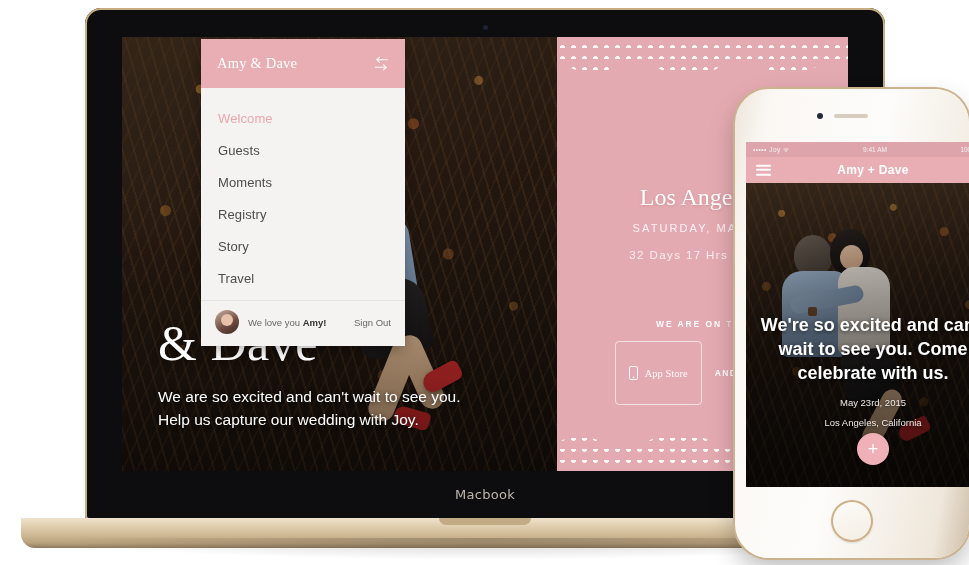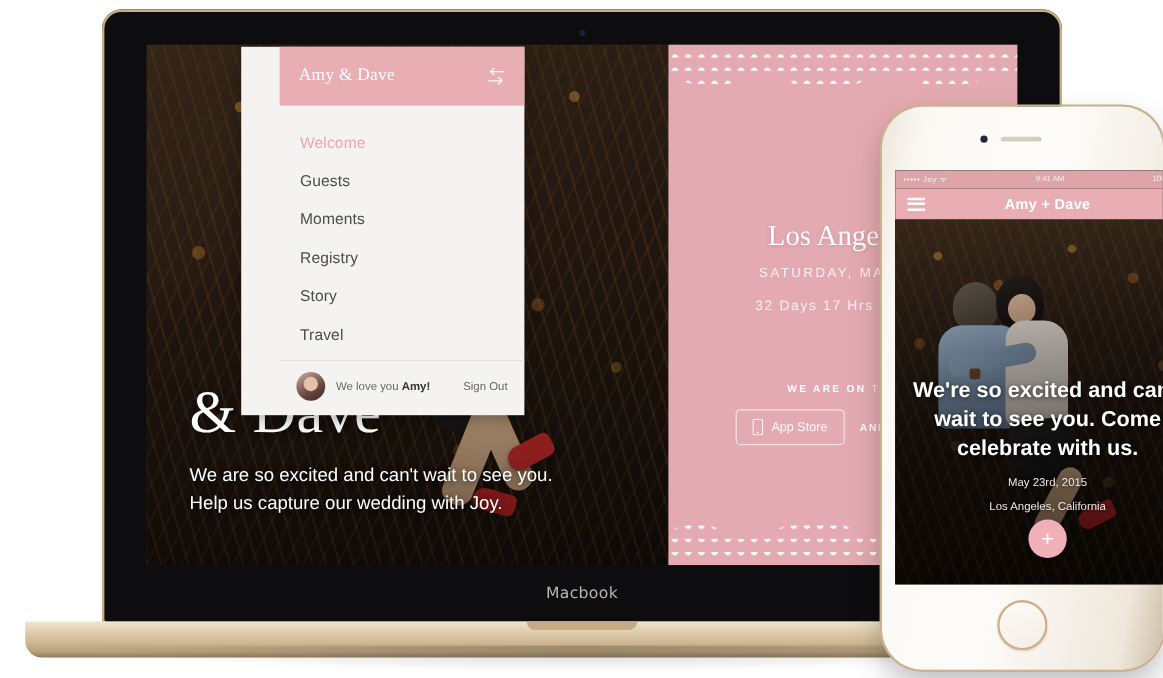--- a/index.html
+++ b/index.html
@@ -98,21 +98,21 @@
   .invite-inner{position:absolute;left:0;right:0;top:148px;text-align:center;color:#fff;}
   .inv-city{font-family:"Liberation Serif",serif;font-size:24px;line-height:1;
     text-shadow:0 1px 3px rgba(160,100,106,.35);}
   .inv-date{margin-top:13px;font-size:11px;letter-spacing:2.1px;color:#fdf2f3;}
   .inv-count{margin-top:15px;font-size:11.5px;letter-spacing:1.4px;color:#fbeef0;}
   .inv-on{margin-top:58px;font-size:8.5px;letter-spacing:1.9px;}
   .inv-on b{font-weight:700;}
   .inv-on span{opacity:.72;font-weight:400;}
   .badges{margin-top:12px;display:flex;justify-content:center;align-items:center;gap:13px;}
   .badge{display:flex;align-items:center;gap:7px;border:1px solid rgba(255,255,255,.72);
-    border-radius:4px;padding:7px 13px;font-size:10.5px;color:#fff;opacity:.92;}
+    border-radius:4px;padding:24px 13px;font-size:10.5px;color:#fff;opacity:.92;font-family:Liberation Serif, serif;}
   .badge-ico{display:block;}
   .and-lbl{font-size:8.5px;letter-spacing:1.4px;font-weight:700;}
 
   
   .sidebar{position:absolute;left:116px;top:31px;width:204px;
     background:#f4f3f1;box-shadow:0 3px 14px rgba(0,0,0,.34);}
   .sb-head{height:49px;background:#e9aeb4;display:flex;align-items:center;
     justify-content:space-between;padding:0 14px 0 16px;}
   .sb-brand{font-family:"Liberation Serif",serif;color:#fff;font-size:14.5px;letter-spacing:.2px;}
   .sb-toggle{width:19px;height:19px;opacity:.95;cursor:pointer;}
@@ -251,21 +251,21 @@
                   <svg class="badge-ico" width="12" height="14" viewBox="0 0 12 14">
                     <path d="M1 1 L10 7 L1 13 Z" fill="none" stroke="#fff" stroke-width="1"></path>
                   </svg>
                 </div>
               </div>
             </div>
           </div>
 
         </div>
 
-        <div class="sidebar" style="left:79px;top:2px;padding-left:32px;">
+        <div class="sidebar" style="left:79px;top:2px;">
           <div class="sb-head">
             <div class="sb-brand">Amy &amp; Dave</div>
             <svg class="sb-toggle" viewBox="0 0 20 20">
               <path d="M16.5 6 H5.5 M8 3.2 L5 6 L8 8.8" fill="none" stroke="#fff" stroke-width="1.1" stroke-linecap="round" stroke-linejoin="round"></path>
               <path d="M3.5 14 H14.5 M12 11.2 L15 14 L12 16.8" fill="none" stroke="#fff" stroke-width="1.1" stroke-linecap="round" stroke-linejoin="round"></path>
             </svg>
           </div>
           <div class="sb-nav">
             <div class="sb-item active"><span>Welcome</span></div>
             <div class="sb-item"><span>Guests</span></div>

